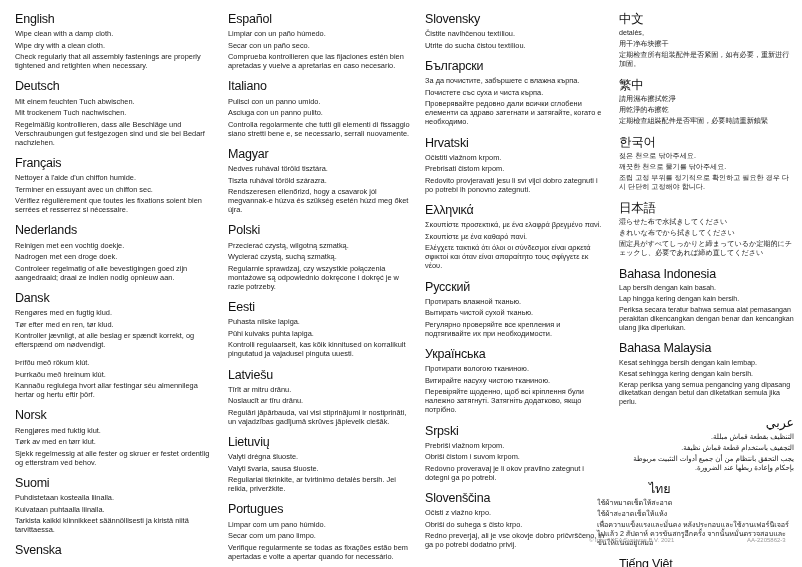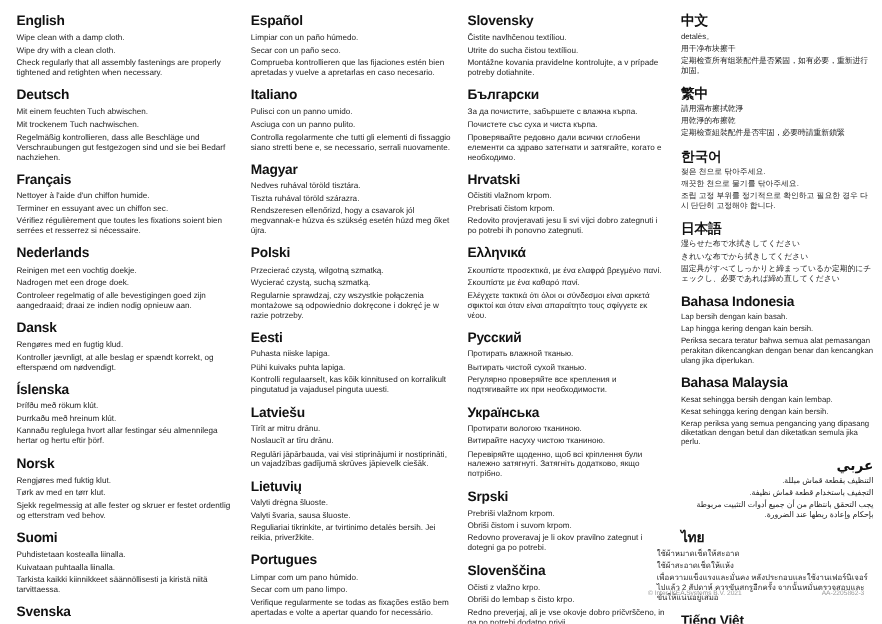--- a/index.html
+++ b/index.html
@@ -14,33 +14,33 @@
     display: grid;
     grid-template-columns: 200px 184px 181px 175px;
     column-gap: 13px;
     padding: 12px 4px 0 15px;
     box-sizing: border-box;
   }
   .col { min-width: 0; }
   section.lang-section { margin: 0 0 9px 0; }
   h2.lang-heading {
     font-size: 12.5px; line-height: 1.15;
-    font-weight: 700; color: #111;
+    font-weight: 400; color: #111;
     margin: 0 0 3px 0; letter-spacing: -0.2px;
   }
   p.instruction-line {
     font-size: 7.4px; line-height: 1.24;
     margin: 0 0 2.2px 0; color: #1c1c1c;
   }
   
   .col-3 p.instruction-line { font-size: 7.1px; }
   
   section.rtl { direction: rtl; text-align: right; }
   
-  section.thai h2.lang-heading { }
+  section.thai h2.lang-heading { margin-left: 30px; }
   section.thai p.instruction-line { margin-left: -22px; }
   .footer {
     position: absolute; top: 537px; left: 0; width: 802px;
     font-size: 6px; color: #9a9a9a; line-height: 1;
   }
   .footer .copyright { position: absolute; left: 589px; top: 0; }
   .footer .doc-code  { position: absolute; left: 747px; top: 0; }
 </style>
 </head>
 <body>
@@ -68,24 +68,24 @@
         </section>
         <section class="lang-section">
           <h2 class="lang-heading">Nederlands</h2>
           <p class="instruction-line">Reinigen met een vochtig doekje.</p>
           <p class="instruction-line">Nadrogen met een droge doek.</p>
           <p class="instruction-line">Controleer regelmatig of alle bevestigingen goed zijn aangedraaid; draai ze indien nodig opnieuw aan.</p>
         </section>
         <section class="lang-section">
           <h2 class="lang-heading">Dansk</h2>
           <p class="instruction-line">Rengøres med en fugtig klud.</p>
+          <p class="instruction-line">Tør efter med en ren, tør klud.</p>
           <p class="instruction-line">Kontroller jævnligt, at alle beslag er spændt korrekt, og efterspænd om nødvendigt.</p>
         </section>
         <section class="lang-section">
-          <h2 class="lang-heading">Íslenska</h2>
           <p class="instruction-line">Þrífðu með rökum klút.</p>
           <p class="instruction-line">Þurrkaðu með hreinum klút.</p>
           <p class="instruction-line">Kannaðu reglulega hvort allar festingar séu almennilega hertar og hertu eftir þörf.</p>
         </section>
         <section class="lang-section">
           <h2 class="lang-heading">Norsk</h2>
           <p class="instruction-line">Rengjøres med fuktig klut.</p>
           <p class="instruction-line">Tørk av med en tørr klut.</p>
           <p class="instruction-line">Sjekk regelmessig at alle fester og skruer er festet ordentlig og etterstram ved behov.</p>
         </section>
@@ -147,21 +147,20 @@
           <p class="instruction-line">Limpar com um pano húmido.</p>
           <p class="instruction-line">Secar com um pano limpo.</p>
           <p class="instruction-line">Verifique regularmente se todas as fixações estão bem apertadas e volte a apertar quando for necessário.</p>
         </section>
       </div>
     <div class="col col-2">
         <section class="lang-section">
           <h2 class="lang-heading">Slovensky</h2>
           <p class="instruction-line">Čistite navlhčenou textíliou.</p>
           <p class="instruction-line">Utrite do sucha čistou textíliou.</p>
-          <p class="instruction-line">Montážne kovania pravidelne kontrolujte, a v prípade potreby dotiahnite.</p>
         </section>
         <section class="lang-section">
           <h2 class="lang-heading">Български</h2>
           <p class="instruction-line">За да почистите, забършете с влажна кърпа.</p>
           <p class="instruction-line">Почистете със суха и чиста кърпа.</p>
           <p class="instruction-line">Проверявайте редовно дали всички сглобени елементи са здраво затегнати и затягайте, когато е необходимо.</p>
         </section>
         <section class="lang-section">
           <h2 class="lang-heading">Hrvatski</h2>
           <p class="instruction-line">Očistiti vlažnom krpom.</p>
@@ -188,21 +187,21 @@
         </section>
         <section class="lang-section">
           <h2 class="lang-heading">Srpski</h2>
           <p class="instruction-line">Prebriši vlažnom krpom.</p>
           <p class="instruction-line">Obriši čistom i suvom krpom.</p>
           <p class="instruction-line">Redovno proveravaj je li okov pravilno zategnut i dotegni ga po potrebi.</p>
         </section>
         <section class="lang-section">
           <h2 class="lang-heading">Slovenščina</h2>
           <p class="instruction-line">Očisti z vlažno krpo.</p>
-          <p class="instruction-line">Obriši do lembap s čisto krpo.</p>
+          <p class="instruction-line">Obriši do suhega s čisto krpo.</p>
           <p class="instruction-line">Redno preverjaj, ali je vse okovje dobro pričvrščeno, in ga po potrebi dodatno privij.</p>
         </section>
       </div>
     <div class="col col-3">
         <section class="lang-section">
           <h2 class="lang-heading">中文</h2>
           <p class="instruction-line">detalės。</p>
           <p class="instruction-line">用干净布块擦干</p>
           <p class="instruction-line">定期检查所有组装配件是否紧固，如有必要，重新进行加固。</p>
         </section>

